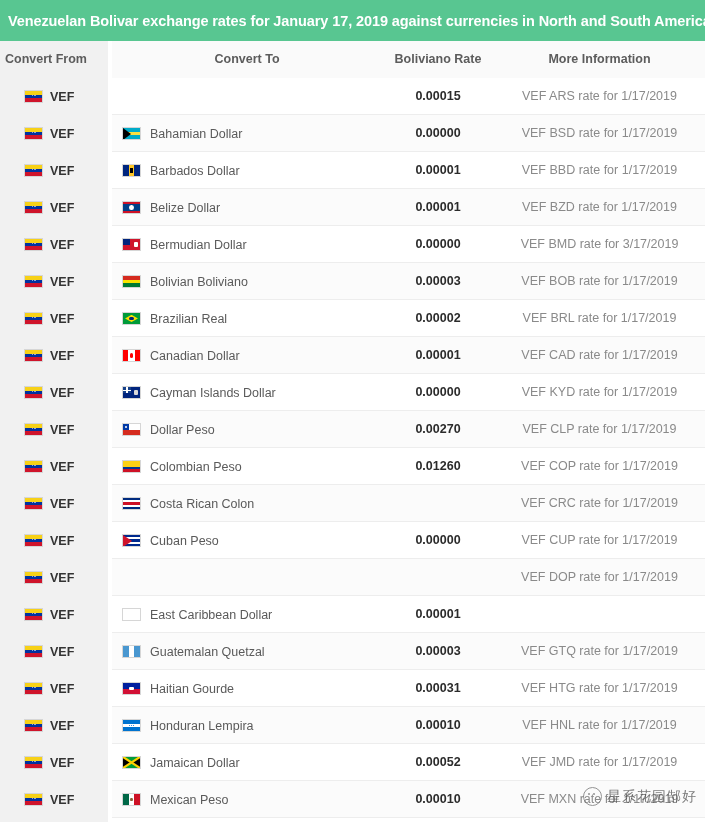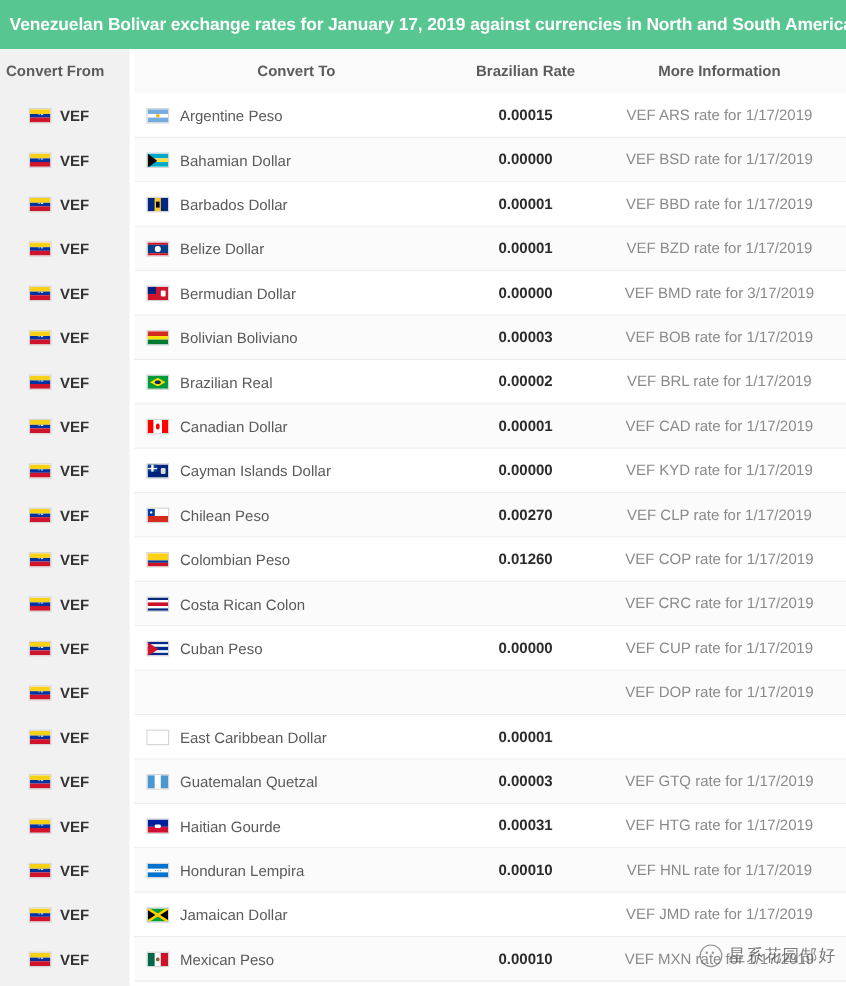--- a/index.html
+++ b/index.html
@@ -233,46 +233,37 @@
     <span class="title-text">Venezuelan Bolivar exchange rates for January 17, 2019 against currencies in North and South America</span>
   </div>
 
   <div class="body-wrap">
     <div class="left-rail"></div>
 
     <div class="header-row">
       <div class="hdr-white"></div>
       <div class="hdr-cell hdr-from">Convert From</div>
       <div class="hdr-cell hdr-to">Convert To</div>
-      <div class="hdr-cell hdr-rate">Brazilian Rate</div>
+      <div class="hdr-cell hdr-rate">Boliviano Rate</div>
       <div class="hdr-cell hdr-info">More Information</div>
     </div>
 
     <div class="rows" id="rows-host">
         <div class="row">
           <div class="cell-white"></div>
           <div class="cell-from">
             <span class="flag">
               <i style="left:0;width:100%;top:0%;height:33%;background:#f7d117"></i>
               <i style="left:0;width:100%;top:33%;height:34%;background:#0033a0"></i>
               <i style="left:0;width:100%;top:67%;height:33%;background:#cf142b"></i>
               <i style="left:40%;top:40%;width:6%;height:9%;background:#ffffff;border-radius:50%"></i>
               <i style="left:50%;top:38%;width:6%;height:9%;background:#ffffff;border-radius:50%"></i>
               <i style="left:60%;top:40%;width:6%;height:9%;background:#ffffff;border-radius:50%"></i>
             </span>
             <span class="code">VEF</span>
-          </div>
-          <div class="cell-to">
-            <span class="flag">
-              <i style="left:0;width:100%;top:0%;height:33%;background:#74acdf"></i>
-              <i style="left:0;width:100%;top:33%;height:34%;background:#ffffff"></i>
-              <i style="left:0;width:100%;top:67%;height:33%;background:#74acdf"></i>
-              <i style="left:42%;top:38%;width:16%;height:24%;background:#f6b40e;border-radius:50%"></i>
-            </span>
-            <span class="name">Argentine Peso</span>
           </div>
           <div class="cell-rate">0.00015</div>
           <div class="cell-info">VEF ARS rate for 1/17/2019</div>
         </div>
         <div class="row alt">
           <div class="cell-white"></div>
           <div class="cell-from">
             <span class="flag">
               <i style="left:0;width:100%;top:0%;height:33%;background:#f7d117"></i>
               <i style="left:0;width:100%;top:33%;height:34%;background:#0033a0"></i>
@@ -481,21 +472,21 @@
             </span>
             <span class="code">VEF</span>
           </div>
           <div class="cell-to">
             <span class="flag">
               <i style="left:0;width:100%;top:0%;height:50%;background:#ffffff"></i>
               <i style="left:0;width:100%;top:50%;height:50%;background:#d52b1e"></i>
               <i style="left:0;top:0;width:36%;height:50%;background:#0039a6"></i>
               <i style="left:11%;top:14%;width:14%;height:22%;background:#ffffff;border-radius:50%"></i>
             </span>
-            <span class="name">Chilean Peso</span>
+            <span class="name">Dollar Peso</span>
           </div>
           <div class="cell-rate">0.00270</div>
           <div class="cell-info">VEF CLP rate for 1/17/2019</div>
         </div>
         <div class="row">
           <div class="cell-white"></div>
           <div class="cell-from">
             <span class="flag">
               <i style="left:0;width:100%;top:0%;height:33%;background:#f7d117"></i>
               <i style="left:0;width:100%;top:33%;height:34%;background:#0033a0"></i>
@@ -694,20 +685,21 @@
           <div class="cell-to">
             <span class="flag">
               <i style="left:0;top:0;width:100%;height:100%;background:#009b3a"></i>
               <i style="left:0;top:0;width:100%;height:100%;background:#000000;clip-path:polygon(0 0,50% 50%,0 100%)"></i>
               <i style="left:0;top:0;width:100%;height:100%;background:#000000;clip-path:polygon(100% 0,50% 50%,100% 100%)"></i>
               <i style="left:0;top:0;width:100%;height:100%;background:#fed100;clip-path:polygon(0 0,12% 0,100% 88%,100% 100%,88% 100%,0 12%)"></i>
               <i style="left:0;top:0;width:100%;height:100%;background:#fed100;clip-path:polygon(100% 0,88% 0,0 88%,0 100%,12% 100%,100% 12%)"></i>
             </span>
             <span class="name">Jamaican Dollar</span>
           </div>
+          <div class="cell-rate">0.00052</div>
           <div class="cell-info">VEF JMD rate for 1/17/2019</div>
         </div>
         <div class="row alt">
           <div class="cell-white"></div>
           <div class="cell-from">
             <span class="flag">
               <i style="left:0;width:100%;top:0%;height:33%;background:#f7d117"></i>
               <i style="left:0;width:100%;top:33%;height:34%;background:#0033a0"></i>
               <i style="left:0;width:100%;top:67%;height:33%;background:#cf142b"></i>
               <i style="left:40%;top:40%;width:6%;height:9%;background:#ffffff;border-radius:50%"></i>

